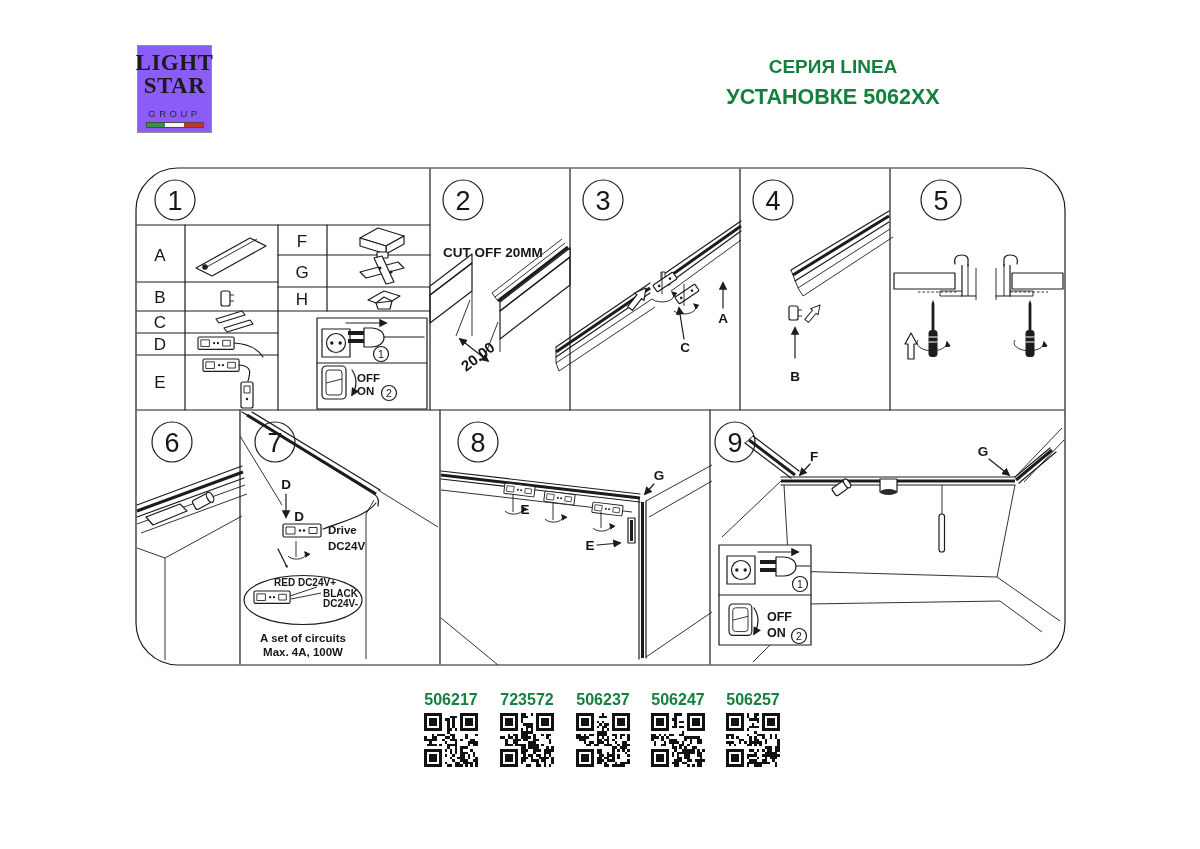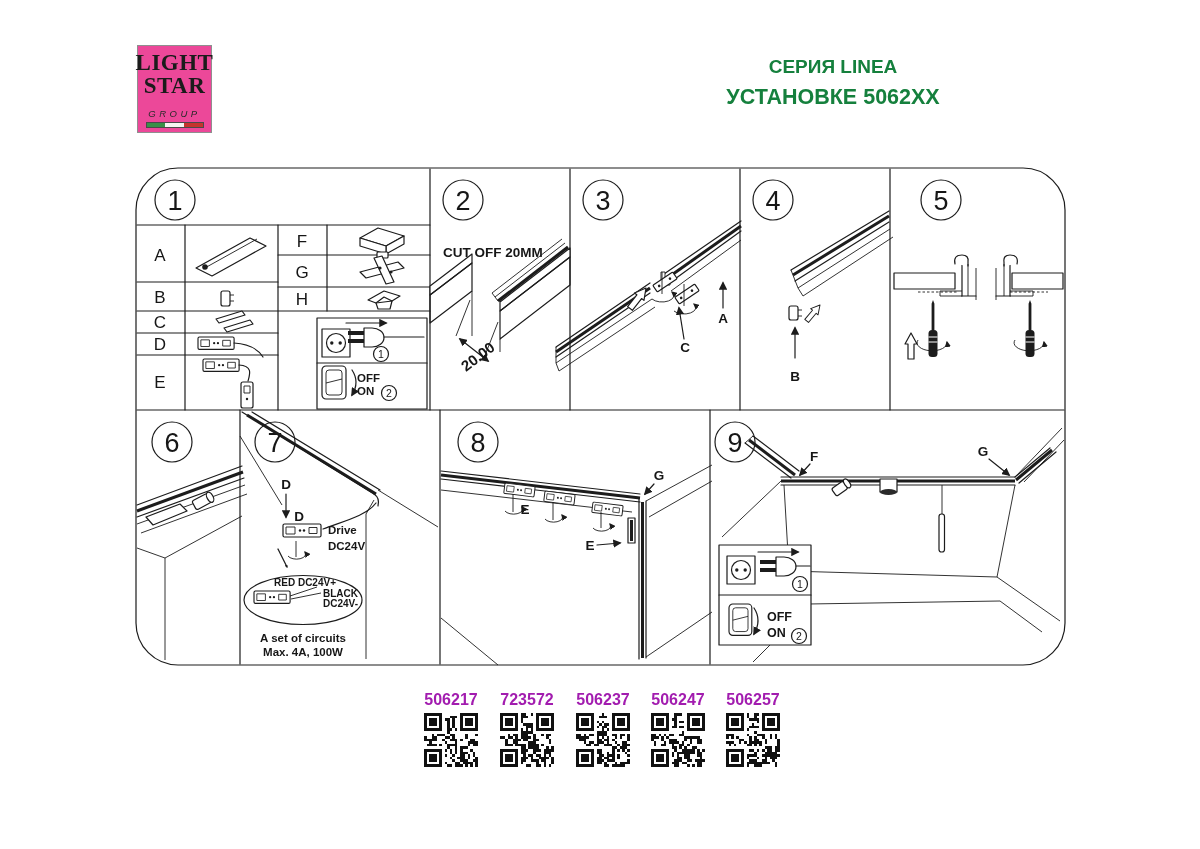--- a/index.html
+++ b/index.html
@@ -1,23 +1,23 @@
 <!DOCTYPE html>
 <html><head>
 <meta charset="utf-8">
 <style>
   html,body{margin:0;padding:0;background:#fff;}
   .page{position:relative;width:1200px;height:849px;background:#fff;overflow:hidden;
         font-family:"Liberation Sans",sans-serif;color:#161616;}
   
   .logo-box{position:absolute;left:137px;top:45px;width:73px;height:86px;border:1.5px solid #8f8f8f;
-            display:flex;flex-direction:column;align-items:center;justify-content:center;background:#ec4899;}
+            display:flex;flex-direction:column;align-items:center;justify-content:center;background:#8b5cf6;}
   .logo-word{font-family:"Liberation Serif",serif;font-weight:bold;font-size:23px;line-height:23px;
              letter-spacing:.5px;color:#1b1b1b;}
-  .logo-group{font-size:9.5px;letter-spacing:3.5px;margin-top:11px;color:#2a2a2a;font-style:italic;}
+  .logo-group{font-size:9.5px;letter-spacing:3.5px;margin-top:11px;color:#2a2a2a;}
   .logo-flag{display:flex;width:58px;height:6px;margin-top:3px;border:1px solid #4a4a4a;box-sizing:border-box;}
   .logo-flag span{flex:1;}
   .title-block{position:absolute;left:250px;top:53px;font-weight:bold;font-size:23.5px;line-height:31px;color:#111;}
   .series-block{position:absolute;left:700px;top:56px;width:266px;text-align:center;color:#15803d;}
   .series-line{font-weight:bold;font-size:19px;}
   .articles-line{font-weight:bold;font-size:21.5px;margin-top:7px;}
   
   .diagram{position:absolute;left:0;top:0;}
   .s{stroke:#1c1c1c;stroke-width:1.2;fill:none;stroke-linejoin:round;stroke-linecap:round}
   .s1{stroke:#1c1c1c;stroke-width:.9;fill:none;stroke-linejoin:round}
@@ -31,21 +31,21 @@
   .tlbl{font-size:13.5px;font-weight:bold}
   .tsm{font-size:10px;font-weight:bold}
   .tsm2{font-size:11.5px;font-weight:bold}
   .tnote{font-size:13.5px;font-weight:bold}
   .tdim{font-size:15px;font-weight:bold}
   .toff{font-size:11.5px;font-weight:bold}
   .toff2{font-size:12.5px;font-weight:bold}
   .tcirc{font-size:10.5px}
   
   .qr-item{position:absolute;top:691px;width:80px;text-align:center;}
-  .qr-label{font-weight:bold;font-size:16px;color:#a21caf;}
+  .qr-label{font-weight:bold;font-size:16px;color:#15803d;}
   .qr-box{width:54px;height:54px;margin:4px auto 0;}
 </style>
 </head>
 <body>
 
 <div class="page">
 
   <div class="logo-box">
     <div class="logo-word">LIGHT</div>
     <div class="logo-word">STAR</div>

